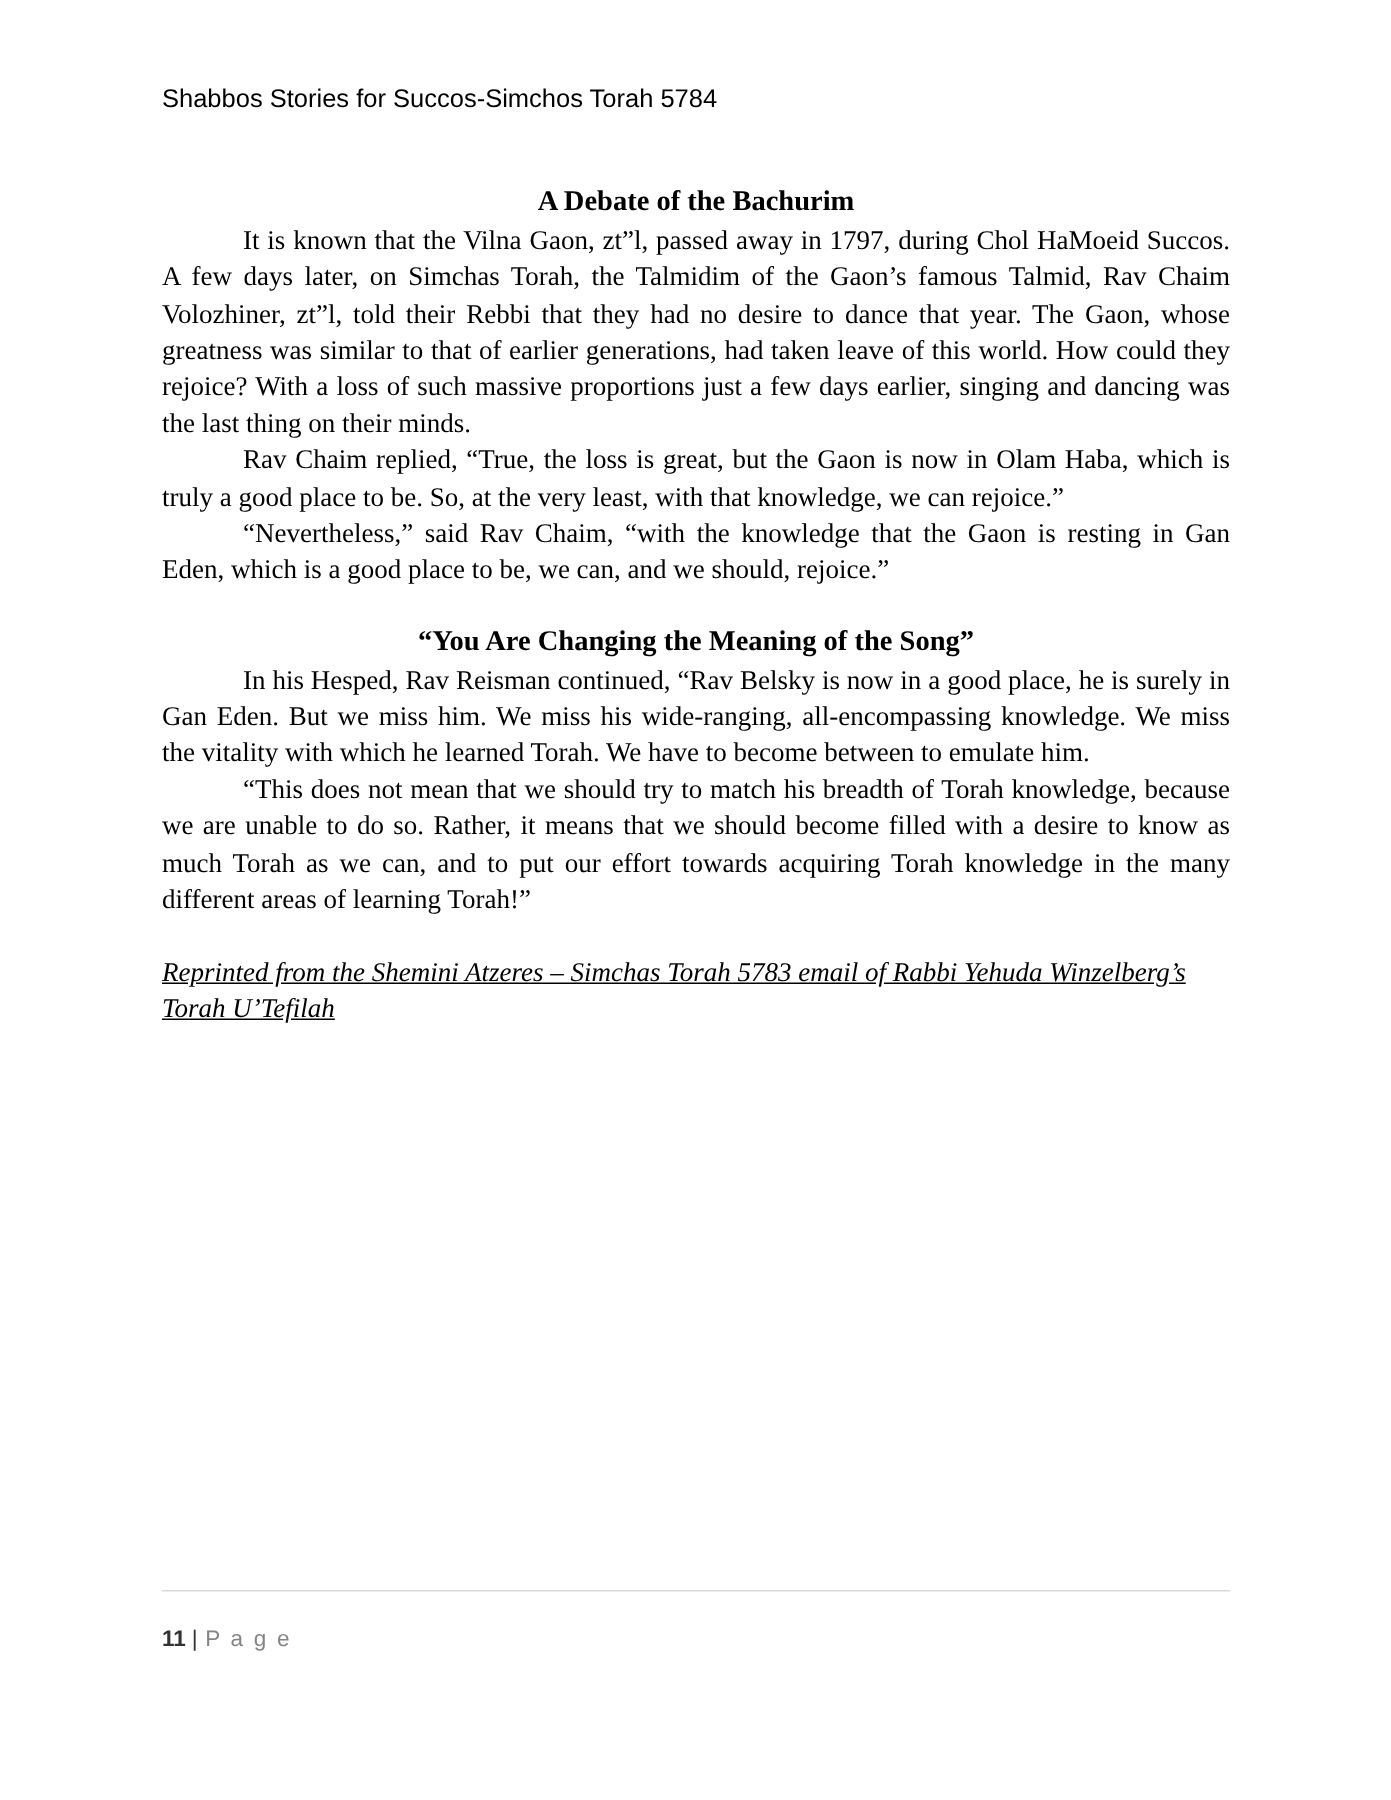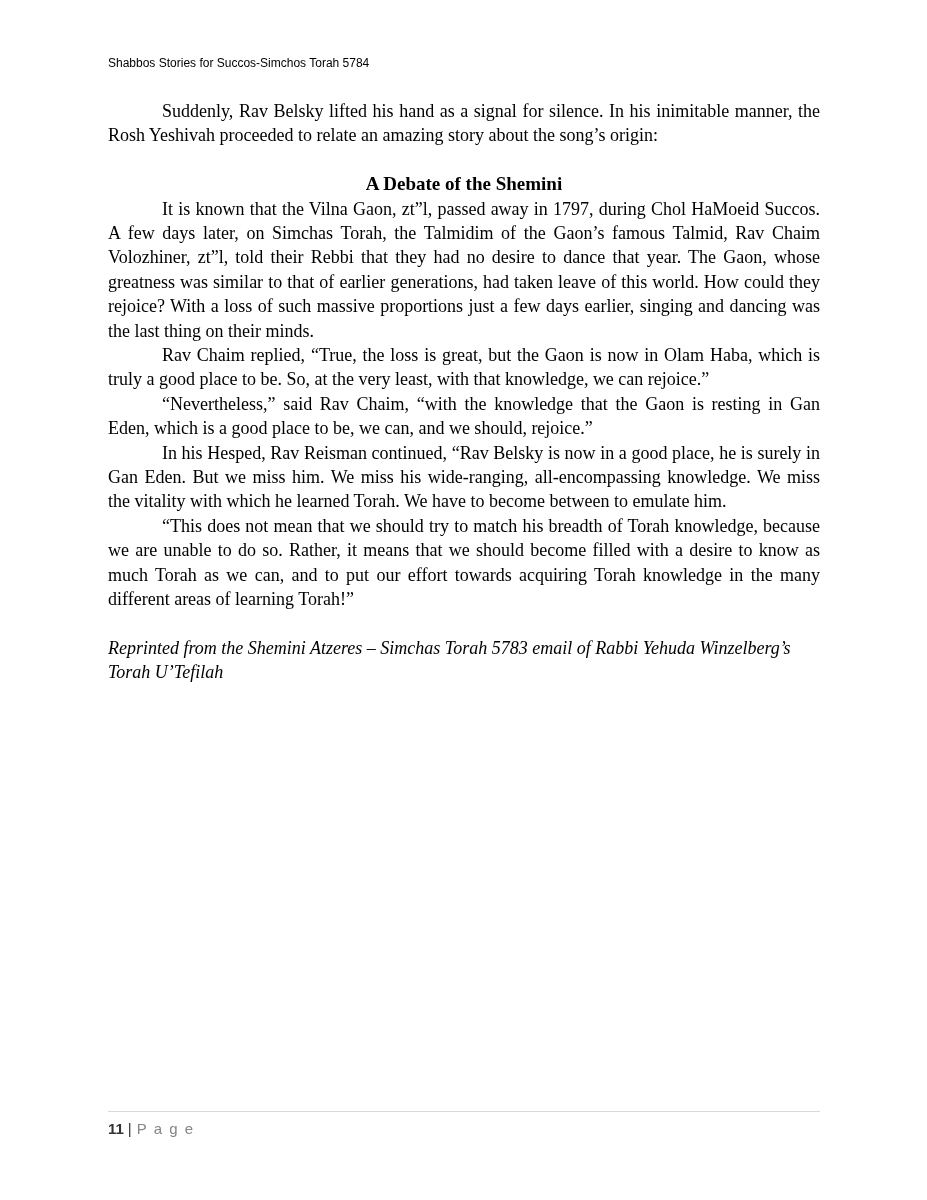--- a/index.html
+++ b/index.html
@@ -14,21 +14,21 @@
     background: #ffffff;
     color: #000000;
     font-family: "Liberation Serif", serif;
     overflow: hidden;
   }
   .running-header {
     position: absolute;
     left: 108px;
     top: 56px;
     font-family: "Liberation Sans", sans-serif;
-    font-size: 12px;
+    font-size: 17px;
     color: #000000;
     white-space: nowrap;
   }
   .doc-body {
     position: absolute;
     left: 108px;
     top: 99px;
     width: 712px;
     font-size: 18px;
     line-height: 24.4px;
@@ -46,28 +46,29 @@
     line-height: 24.4px;
   }
   .section-heading .heading-line {
     text-indent: 0;
   }
   .credit {
     margin: 24.4px 0 0 0;
     font-style: italic;
     text-indent: 0;
     text-align: left;
+    text-decoration: underline;
   }
   .page-footer {
     position: absolute;
     left: 108px;
-    top: 1111px;
+    top: 1060px;
     width: 712px;
     border-top: 1px solid #d9d9d9;
-    padding-top: 8px;
+    padding-top: 23px;
     font-family: "Liberation Sans", sans-serif;
     font-size: 15px;
   }
   .page-number {
     font-weight: bold;
     color: #333333;
   }
   .footer-sep {
     color: #333333;
     margin: 0 5px 0 4px;
@@ -79,30 +80,32 @@
 </style>
 </head>
 <body>
 
 <div class="page">
 
   <div class="running-header">Shabbos Stories for Succos-Simchos Torah 5784</div>
 
   <div class="doc-body">
 
-    <p class="para">Suddenly, Rav Belsky lifted his hand as a signal for silence. In his inimitable manner, the Rosh Yeshivah proceeded to relate an amazing story about the song’s origin:</p>
 
     <div class="section-heading">
-      <div class="heading-line">A Debate of the Shemini</div>
+      <div class="heading-line">A Debate of the Bachurim</div>
     </div>
 
     <p class="para">It is known that the Vilna Gaon, zt”l, passed away in 1797, during Chol HaMoeid Succos. A few days later, on Simchas Torah, the Talmidim of the Gaon’s famous Talmid, Rav Chaim Volozhiner, zt”l, told their Rebbi that they had no desire to dance that year. The Gaon, whose greatness was similar to that of earlier generations, had taken leave of this world. How could they rejoice? With a loss of such massive proportions just a few days earlier, singing and dancing was the last thing on their minds.</p>
     <p class="para">Rav Chaim replied, “True, the loss is great, but the Gaon is now in Olam Haba, which is truly a good place to be. So, at the very least, with that knowledge, we can rejoice.”</p>
     <p class="para">“Nevertheless,” said Rav Chaim, “with the knowledge that the Gaon is resting in Gan Eden, which is a good place to be, we can, and we should, rejoice.”</p>
 
+    <div class="section-heading">
+      <div class="heading-line">“You Are Changing the Meaning of the Song”</div>
+    </div>
 
     <p class="para">In his Hesped, Rav Reisman continued, “Rav Belsky is now in a good place, he is surely in Gan Eden. But we miss him. We miss his wide-ranging, all-encompassing knowledge. We miss the vitality with which he learned Torah. We have to become between to emulate him.</p>
     <p class="para">“This does not mean that we should try to match his breadth of Torah knowledge, because we are unable to do so. Rather, it means that we should become filled with a desire to know as much Torah as we can, and to put our effort towards acquiring Torah knowledge in the many different areas of learning Torah!”</p>
 
     <p class="credit">Reprinted from the Shemini Atzeres – Simchas Torah 5783 email of Rabbi Yehuda Winzelberg’s Torah U’Tefilah</p>
 
   </div>
 
   <div class="page-footer">
     <span class="page-number">11</span><span class="footer-sep">|</span><span class="footer-label">P a g e</span>

